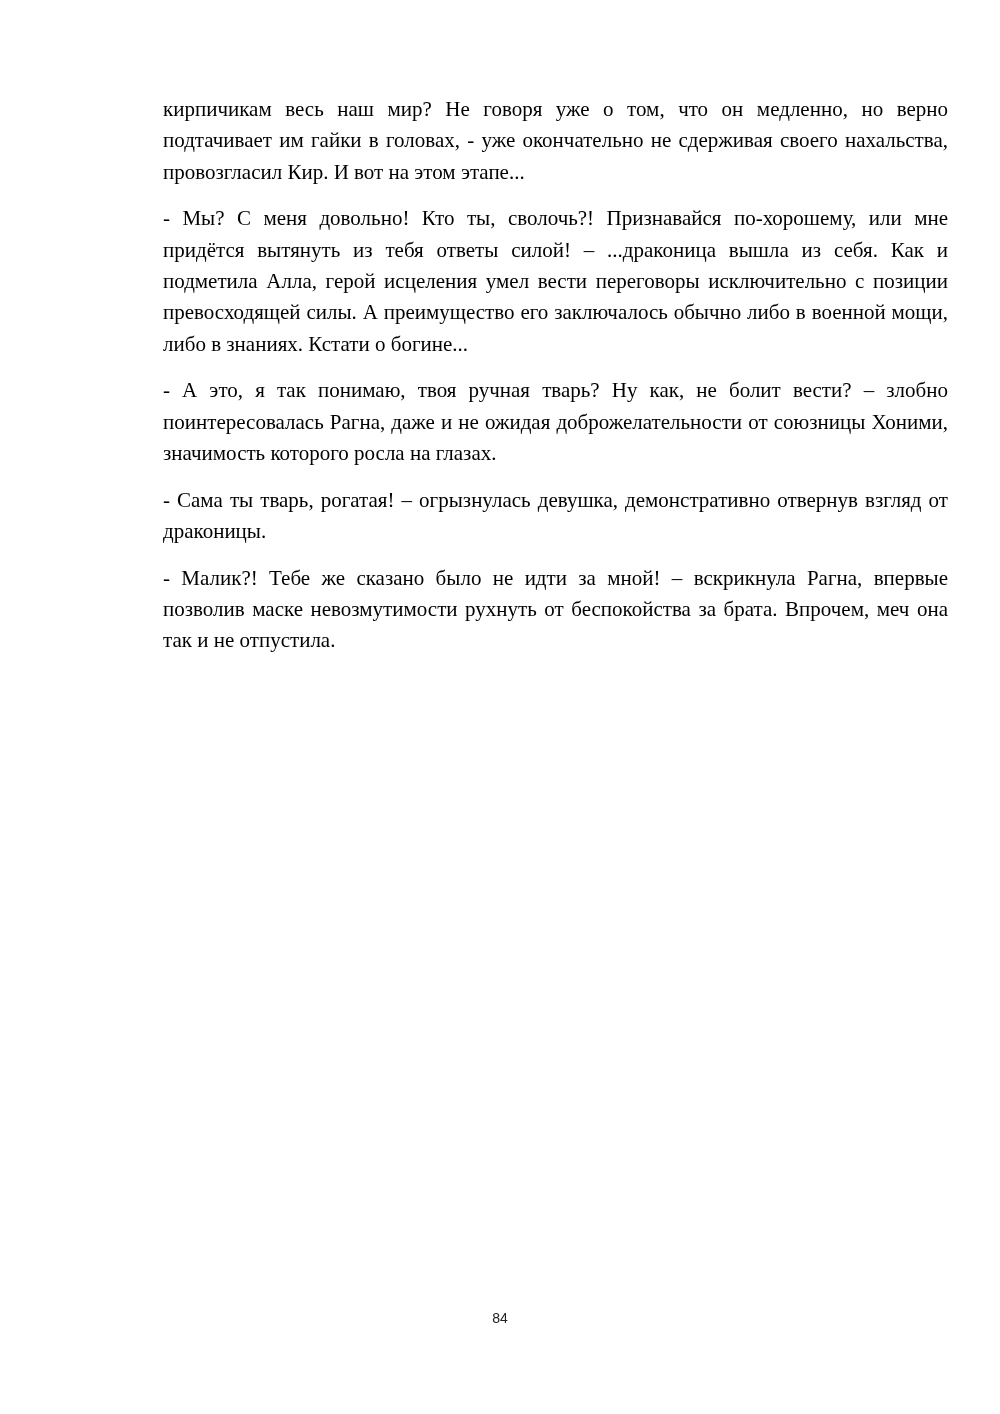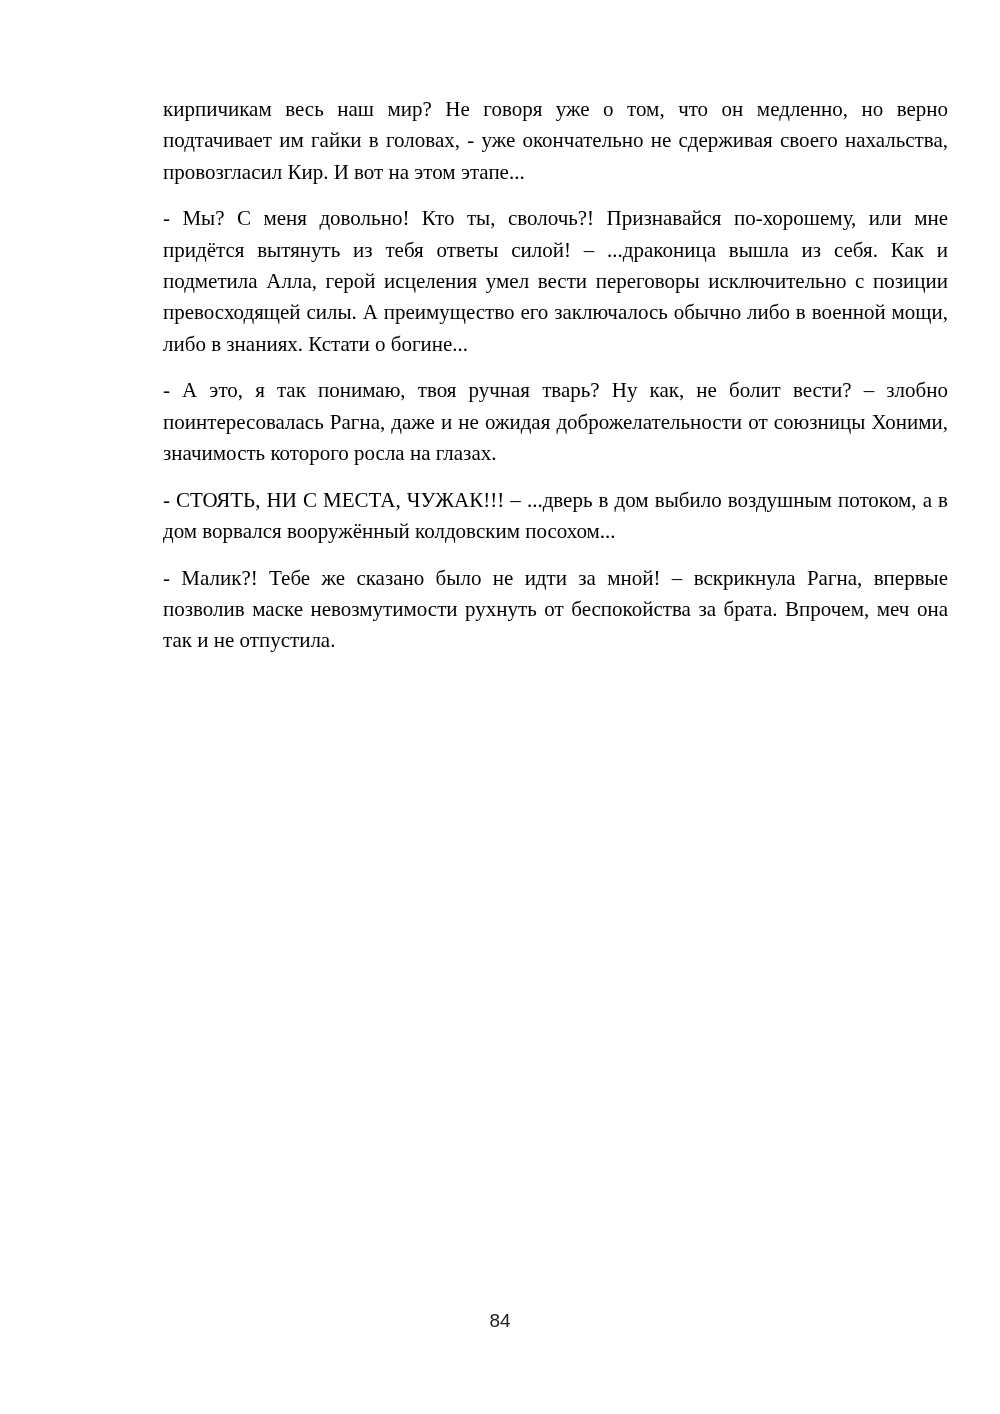--- a/index.html
+++ b/index.html
@@ -21,28 +21,28 @@
       text-align: justify;
       hyphens: none;
     }
     .page-number {
       position: absolute;
       left: 0;
       width: 1000px;
       top: 1310px;
       text-align: center;
       font-family: "Liberation Sans", "DejaVu Sans", sans-serif;
-      font-size: 19px;
+      font-size: 14px;
       color: #222;
     }
   </style>
 </head>
 <body>
 
 <div class="page">
   <p class="para">кирпичикам весь наш мир? Не говоря уже о том, что он медленно, но верно подтачивает им гайки в головах, - уже окончательно не сдерживая своего нахальства, провозгласил Кир. И вот на этом этапе...</p>
   <p class="para">- Мы? С меня довольно! Кто ты, сволочь?! Признавайся по-хорошему, или мне придётся вытянуть из тебя ответы силой! – ...драконица вышла из себя. Как и подметила Алла, герой исцеления умел вести переговоры исключительно с позиции превосходящей силы. А преимущество его заключалось обычно либо в военной мощи, либо в знаниях. Кстати о богине...</p>
   <p class="para">- А это, я так понимаю, твоя ручная тварь? Ну как, не болит вести? – злобно поинтересовалась Рагна, даже и не ожидая доброжелательности от союзницы Хоними, значимость которого росла на глазах.</p>
-  <p class="para">- СТОЯТЬ, НИ С МЕСТА, ЧУЖАК!!! – ...дверь в дом выбило воздушным потоком, а в дом ворвался вооружённый колдовским посохом...</p>
+  <p class="para">- Сама ты тварь, рогатая! – огрызнулась девушка, демонстративно отвернув взгляд от драконицы.</p>
   <p class="para">- Малик?! Тебе же сказано было не идти за мной! – вскрикнула Рагна, впервые позволив маске невозмутимости рухнуть от беспокойства за брата. Впрочем, меч она так и не отпустила.</p>
 </div>
 
 <div class="page-number">84</div>
 
 </body></html>

